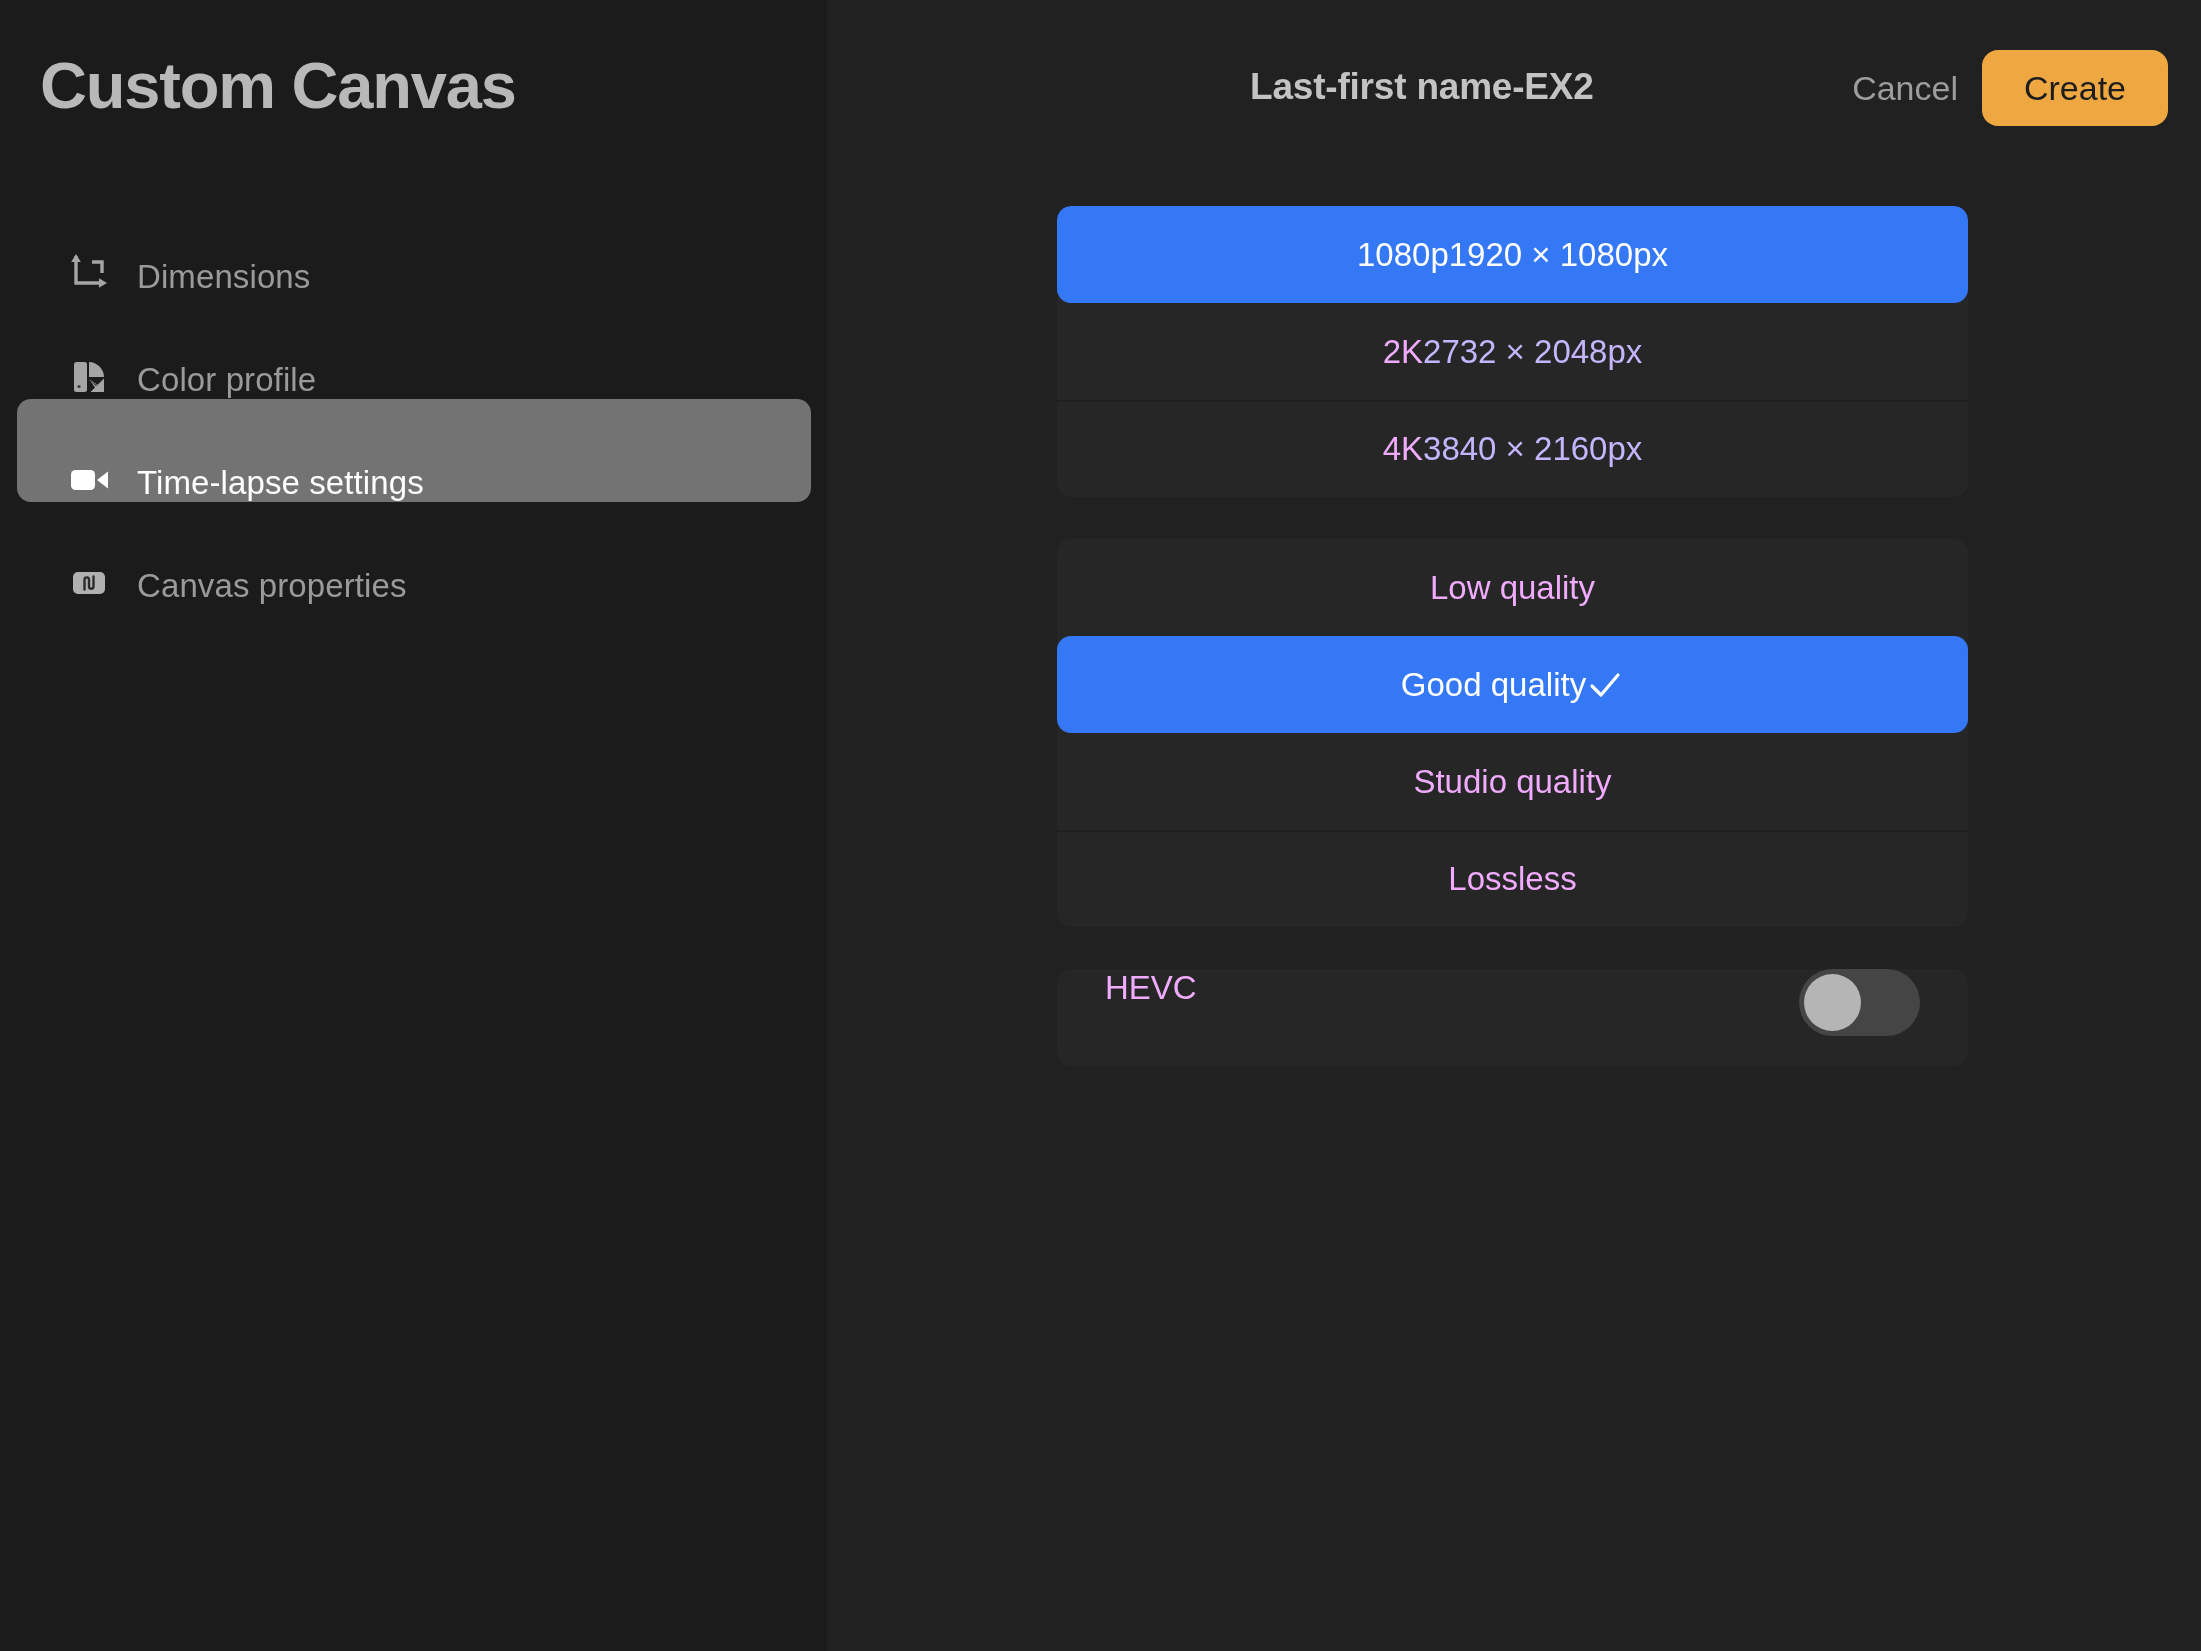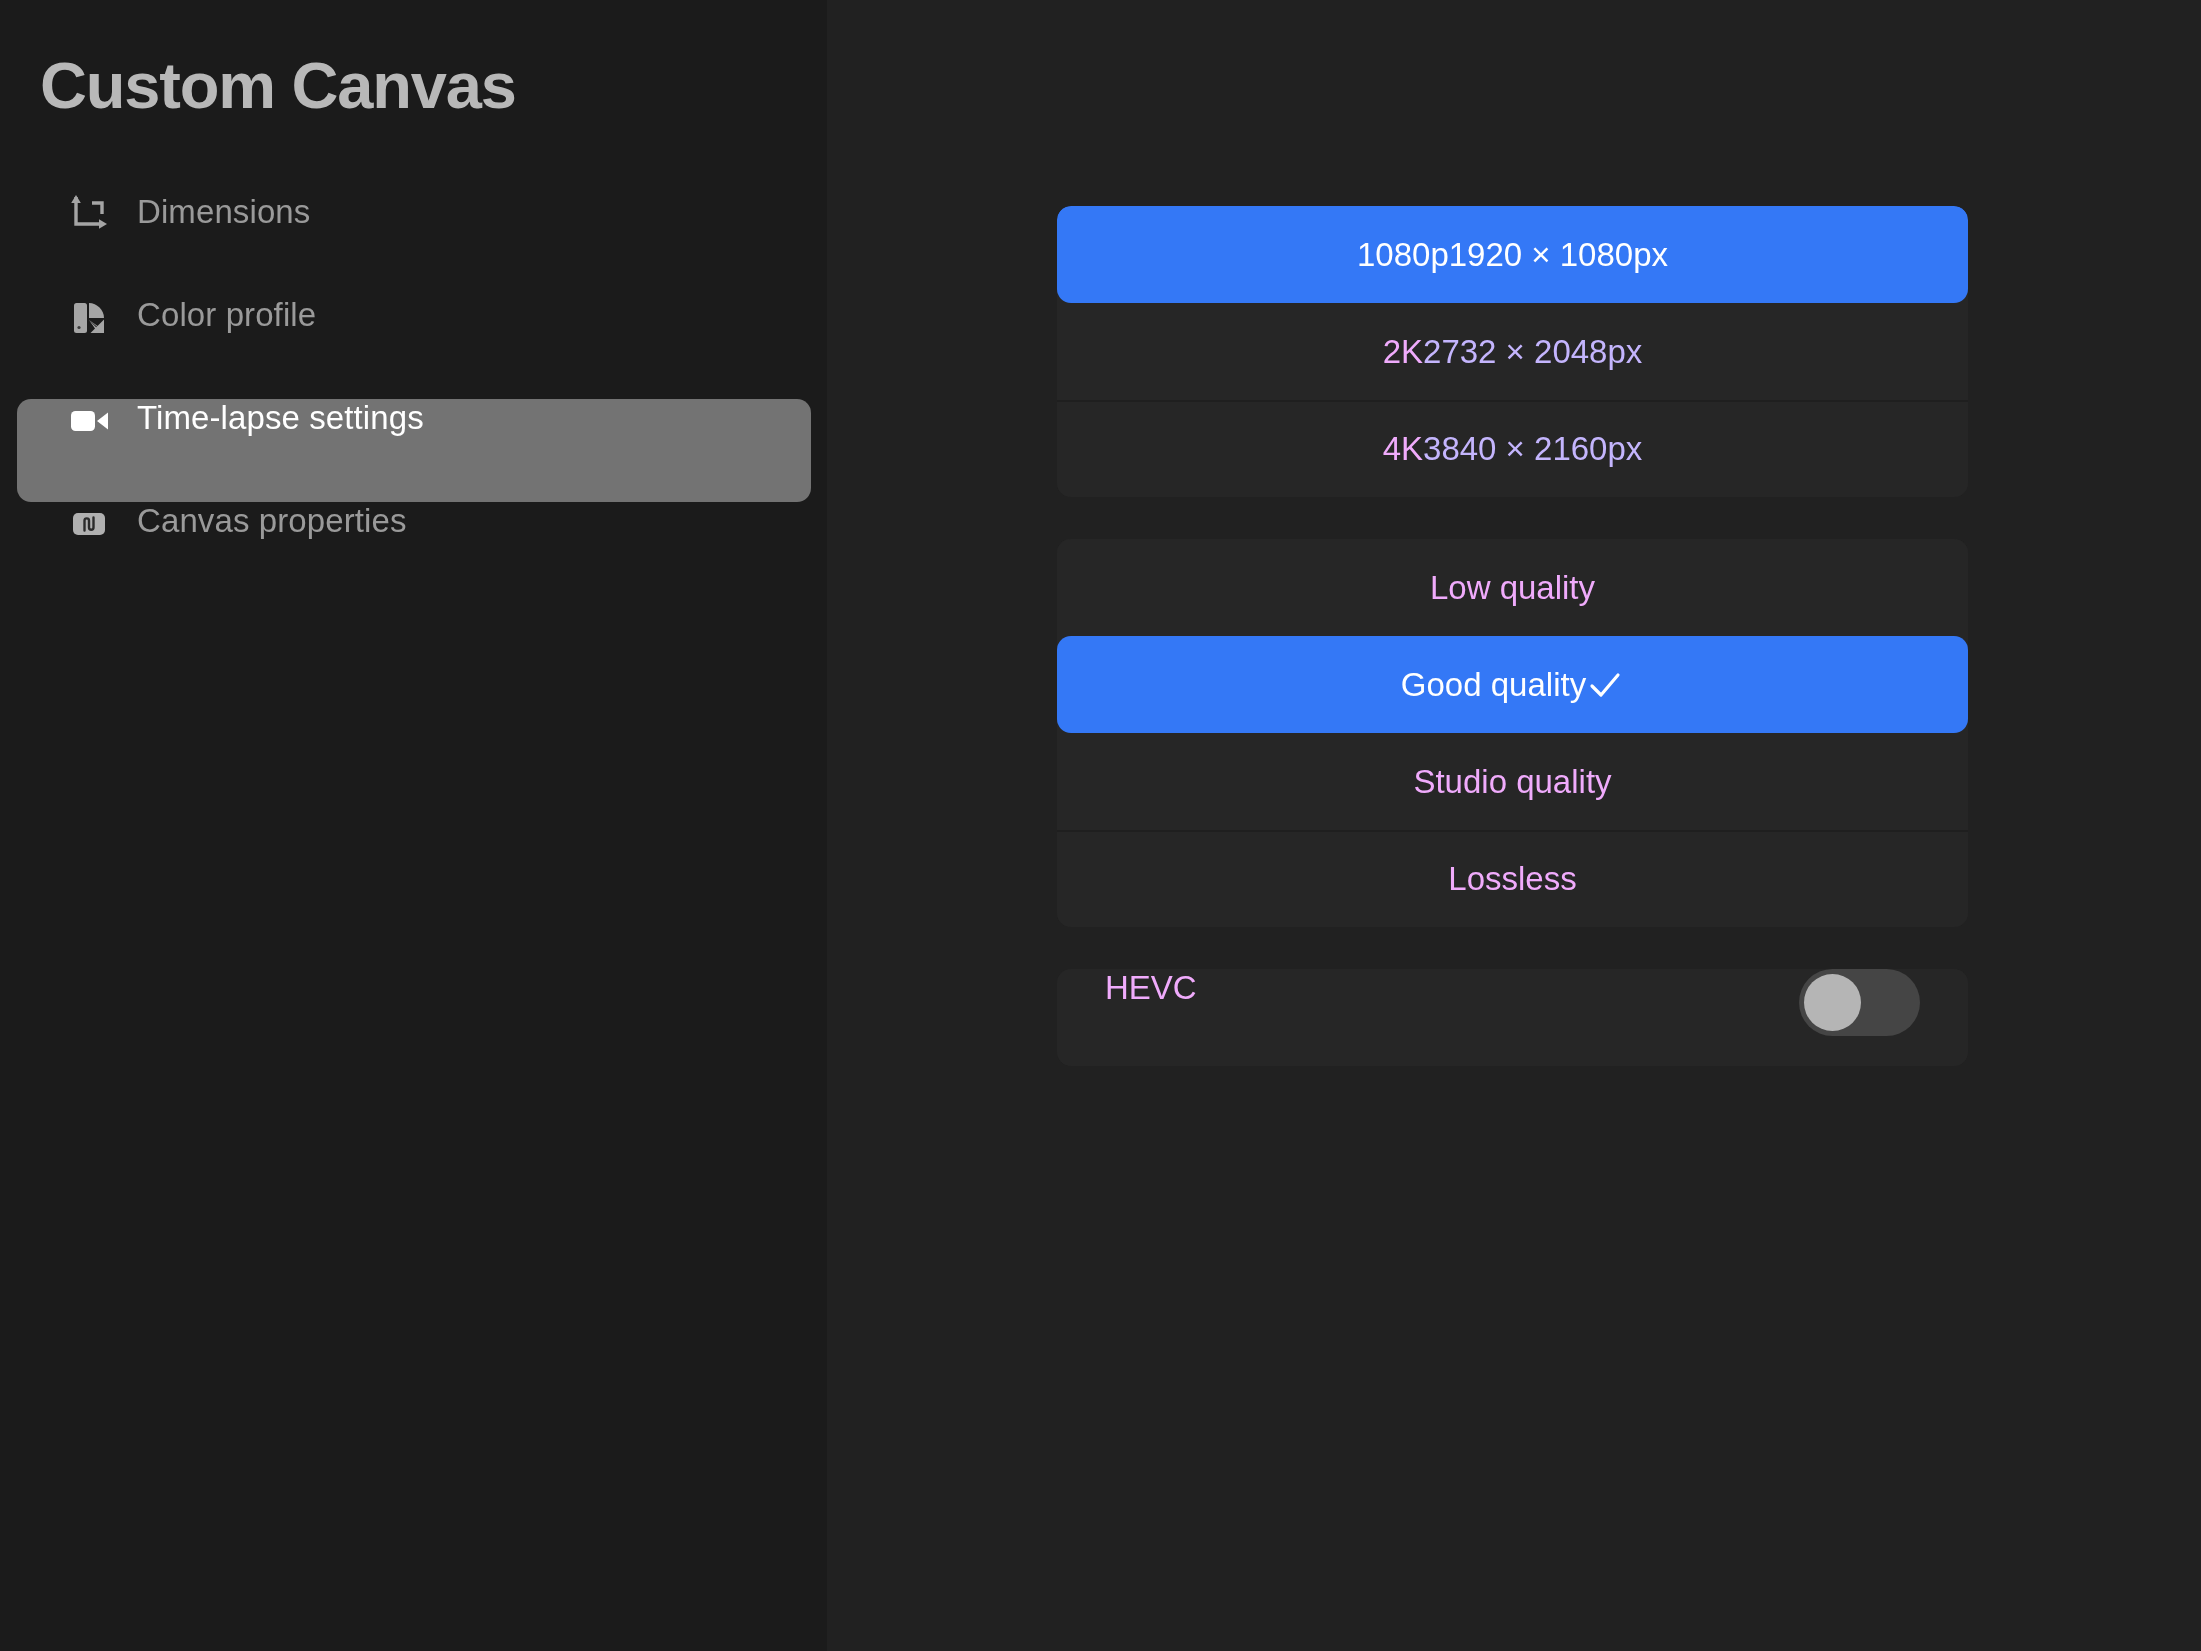--- a/index.html
+++ b/index.html
@@ -44,21 +44,21 @@
 
   .sidebar-list {
     position: absolute;
     left: 17px;
     top: 193px;
     width: 794px;
   }
 
   .sidebar-item {
     display: flex;
-    align-items: flex-start;
+    align-items: flex-end;
     height: 103px;
     padding-left: 50px;
     border-radius: 14px;
     margin-bottom: 0px;
   }
 
   .sidebar-item.active {
     background: #737373;
   }
 
@@ -294,20 +294,27 @@
           </svg>
         </span>
         <span class="sidebar-label">Canvas properties</span>
       </div>
 
     </nav>
   </aside>
 
   <main class="main">
 
+    <div class="topbar">
+      <div class="doc-title">Last-first name-EX2</div>
+
+      <button class="cancel-button">Cancel</button>
+
+      <button class="create-button">Create</button>
+    </div>
 
     <div class="groups">
 
       <div class="group">
 
         <div class="option-row selected">
           <span class="option-label">1080p</span>
           <span class="option-value">1920 × 1080px</span>
         </div>
 

